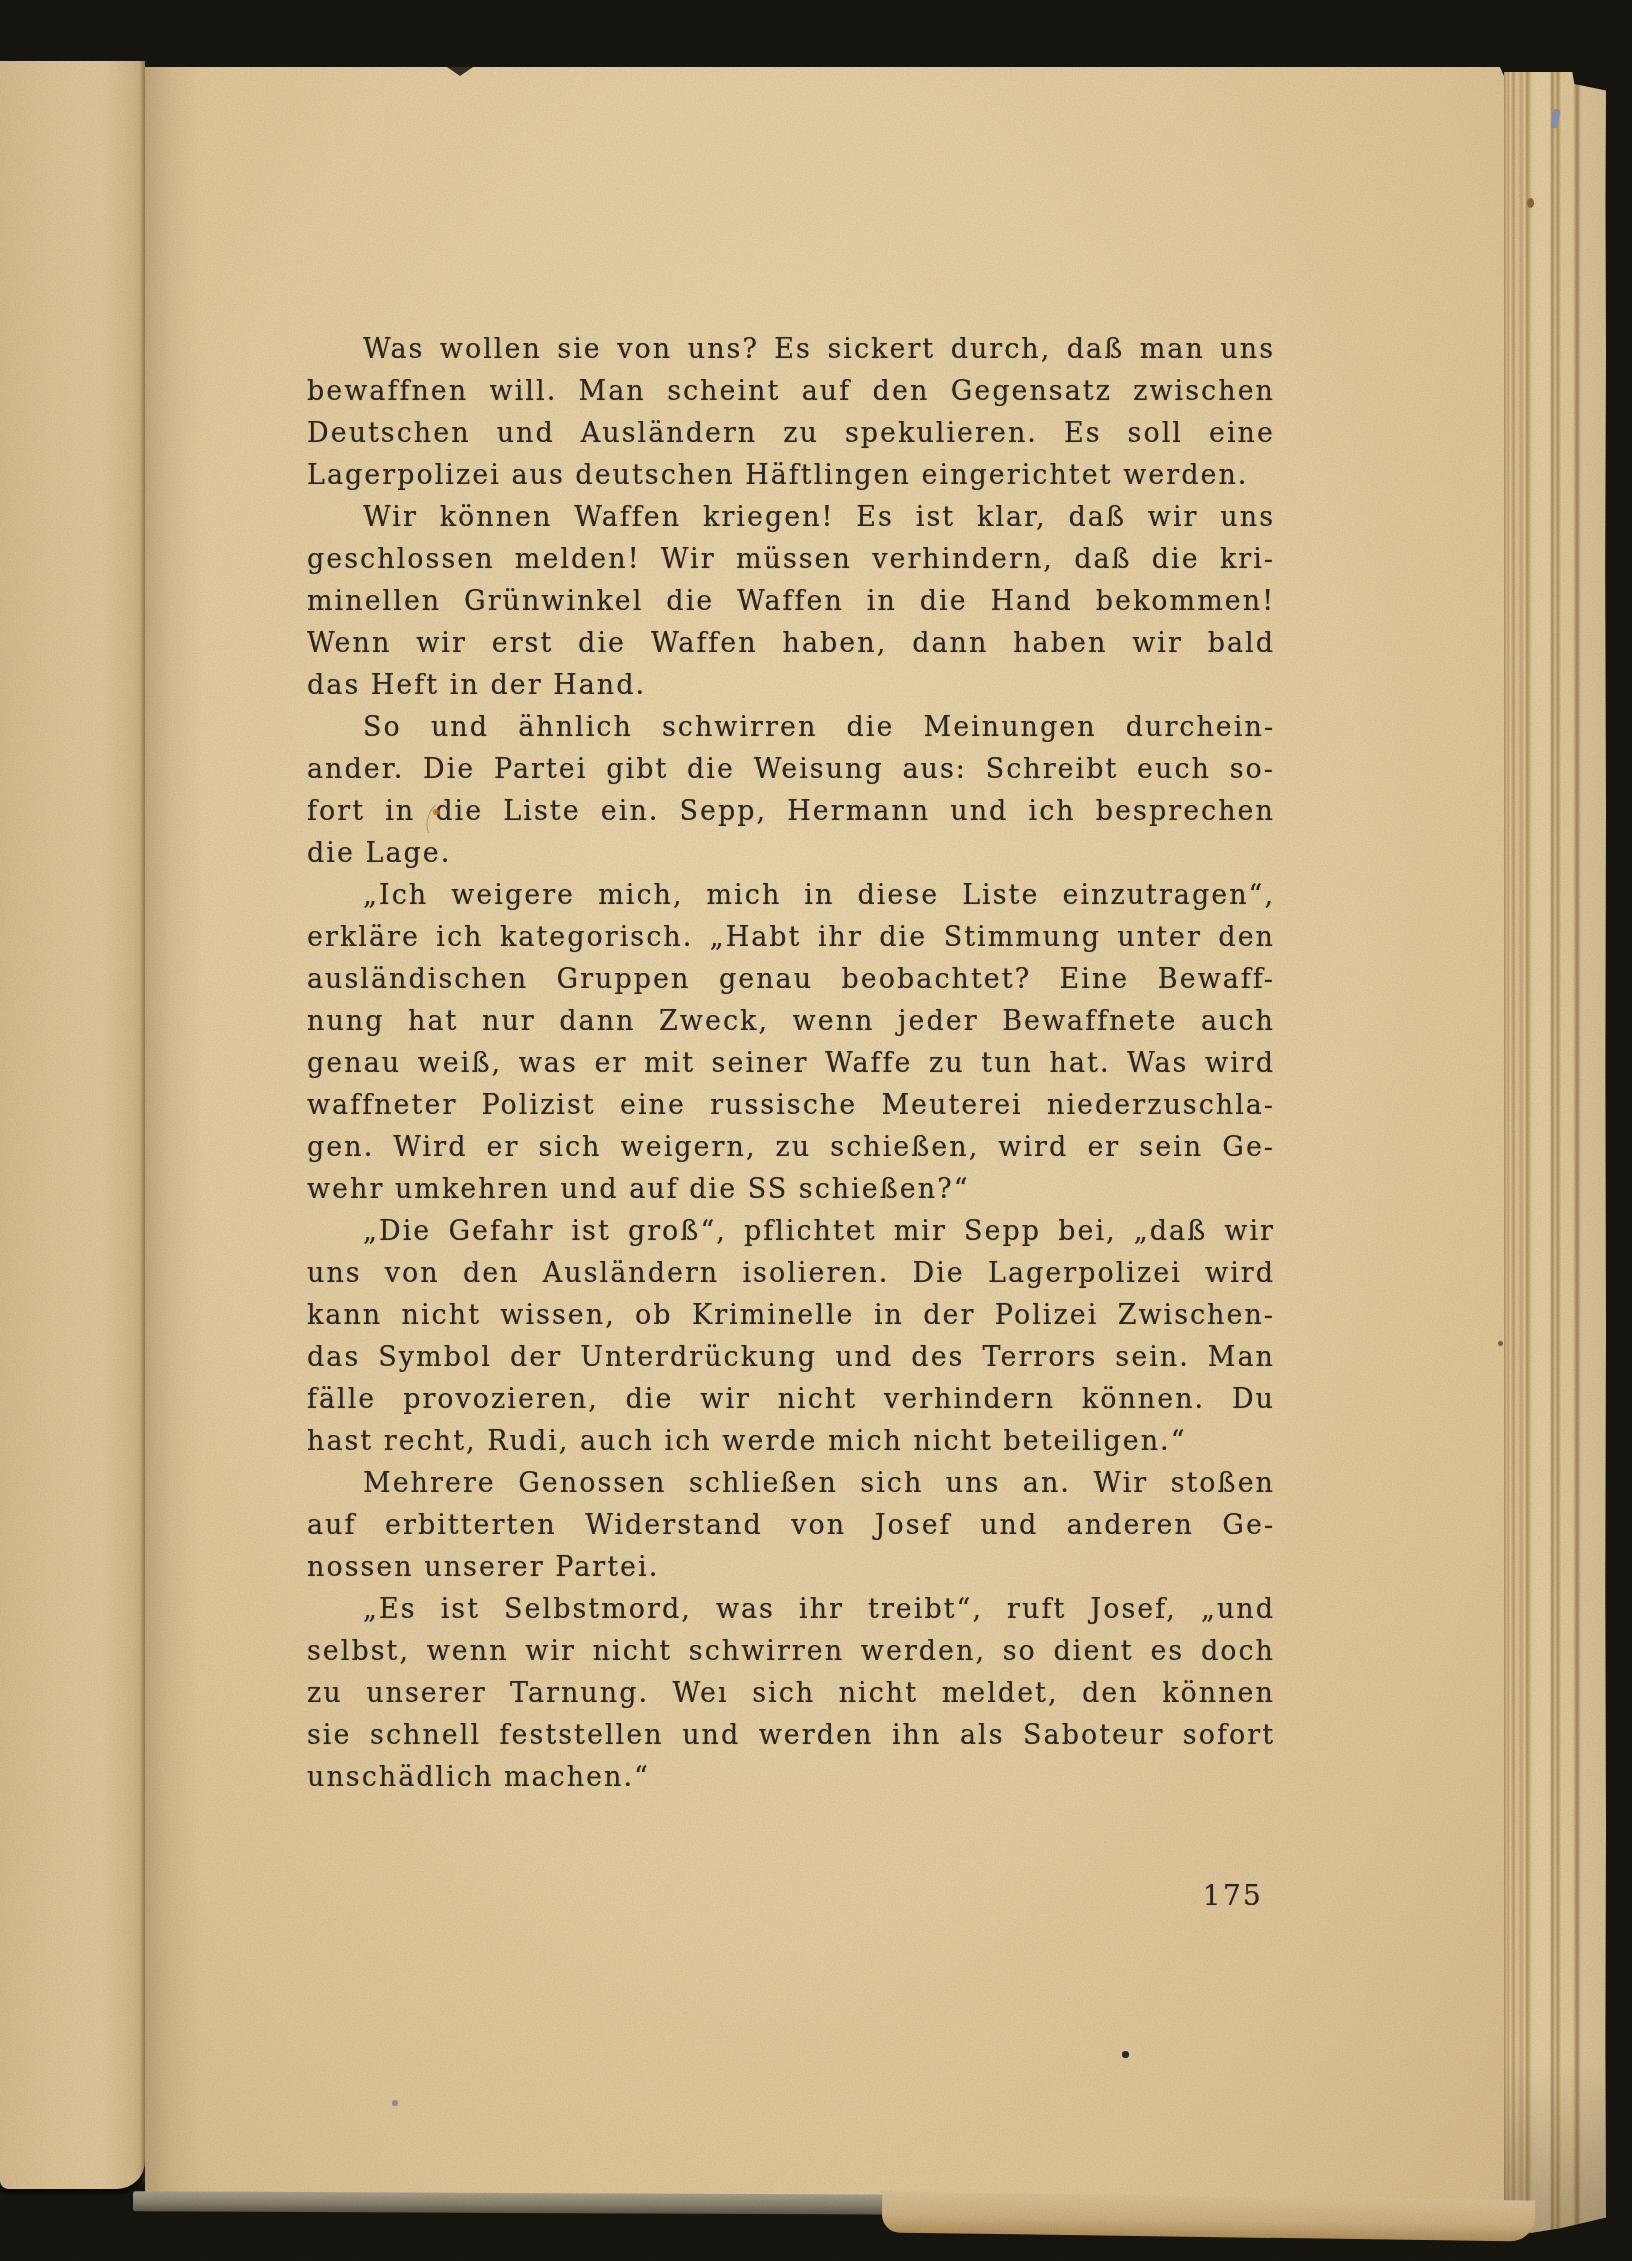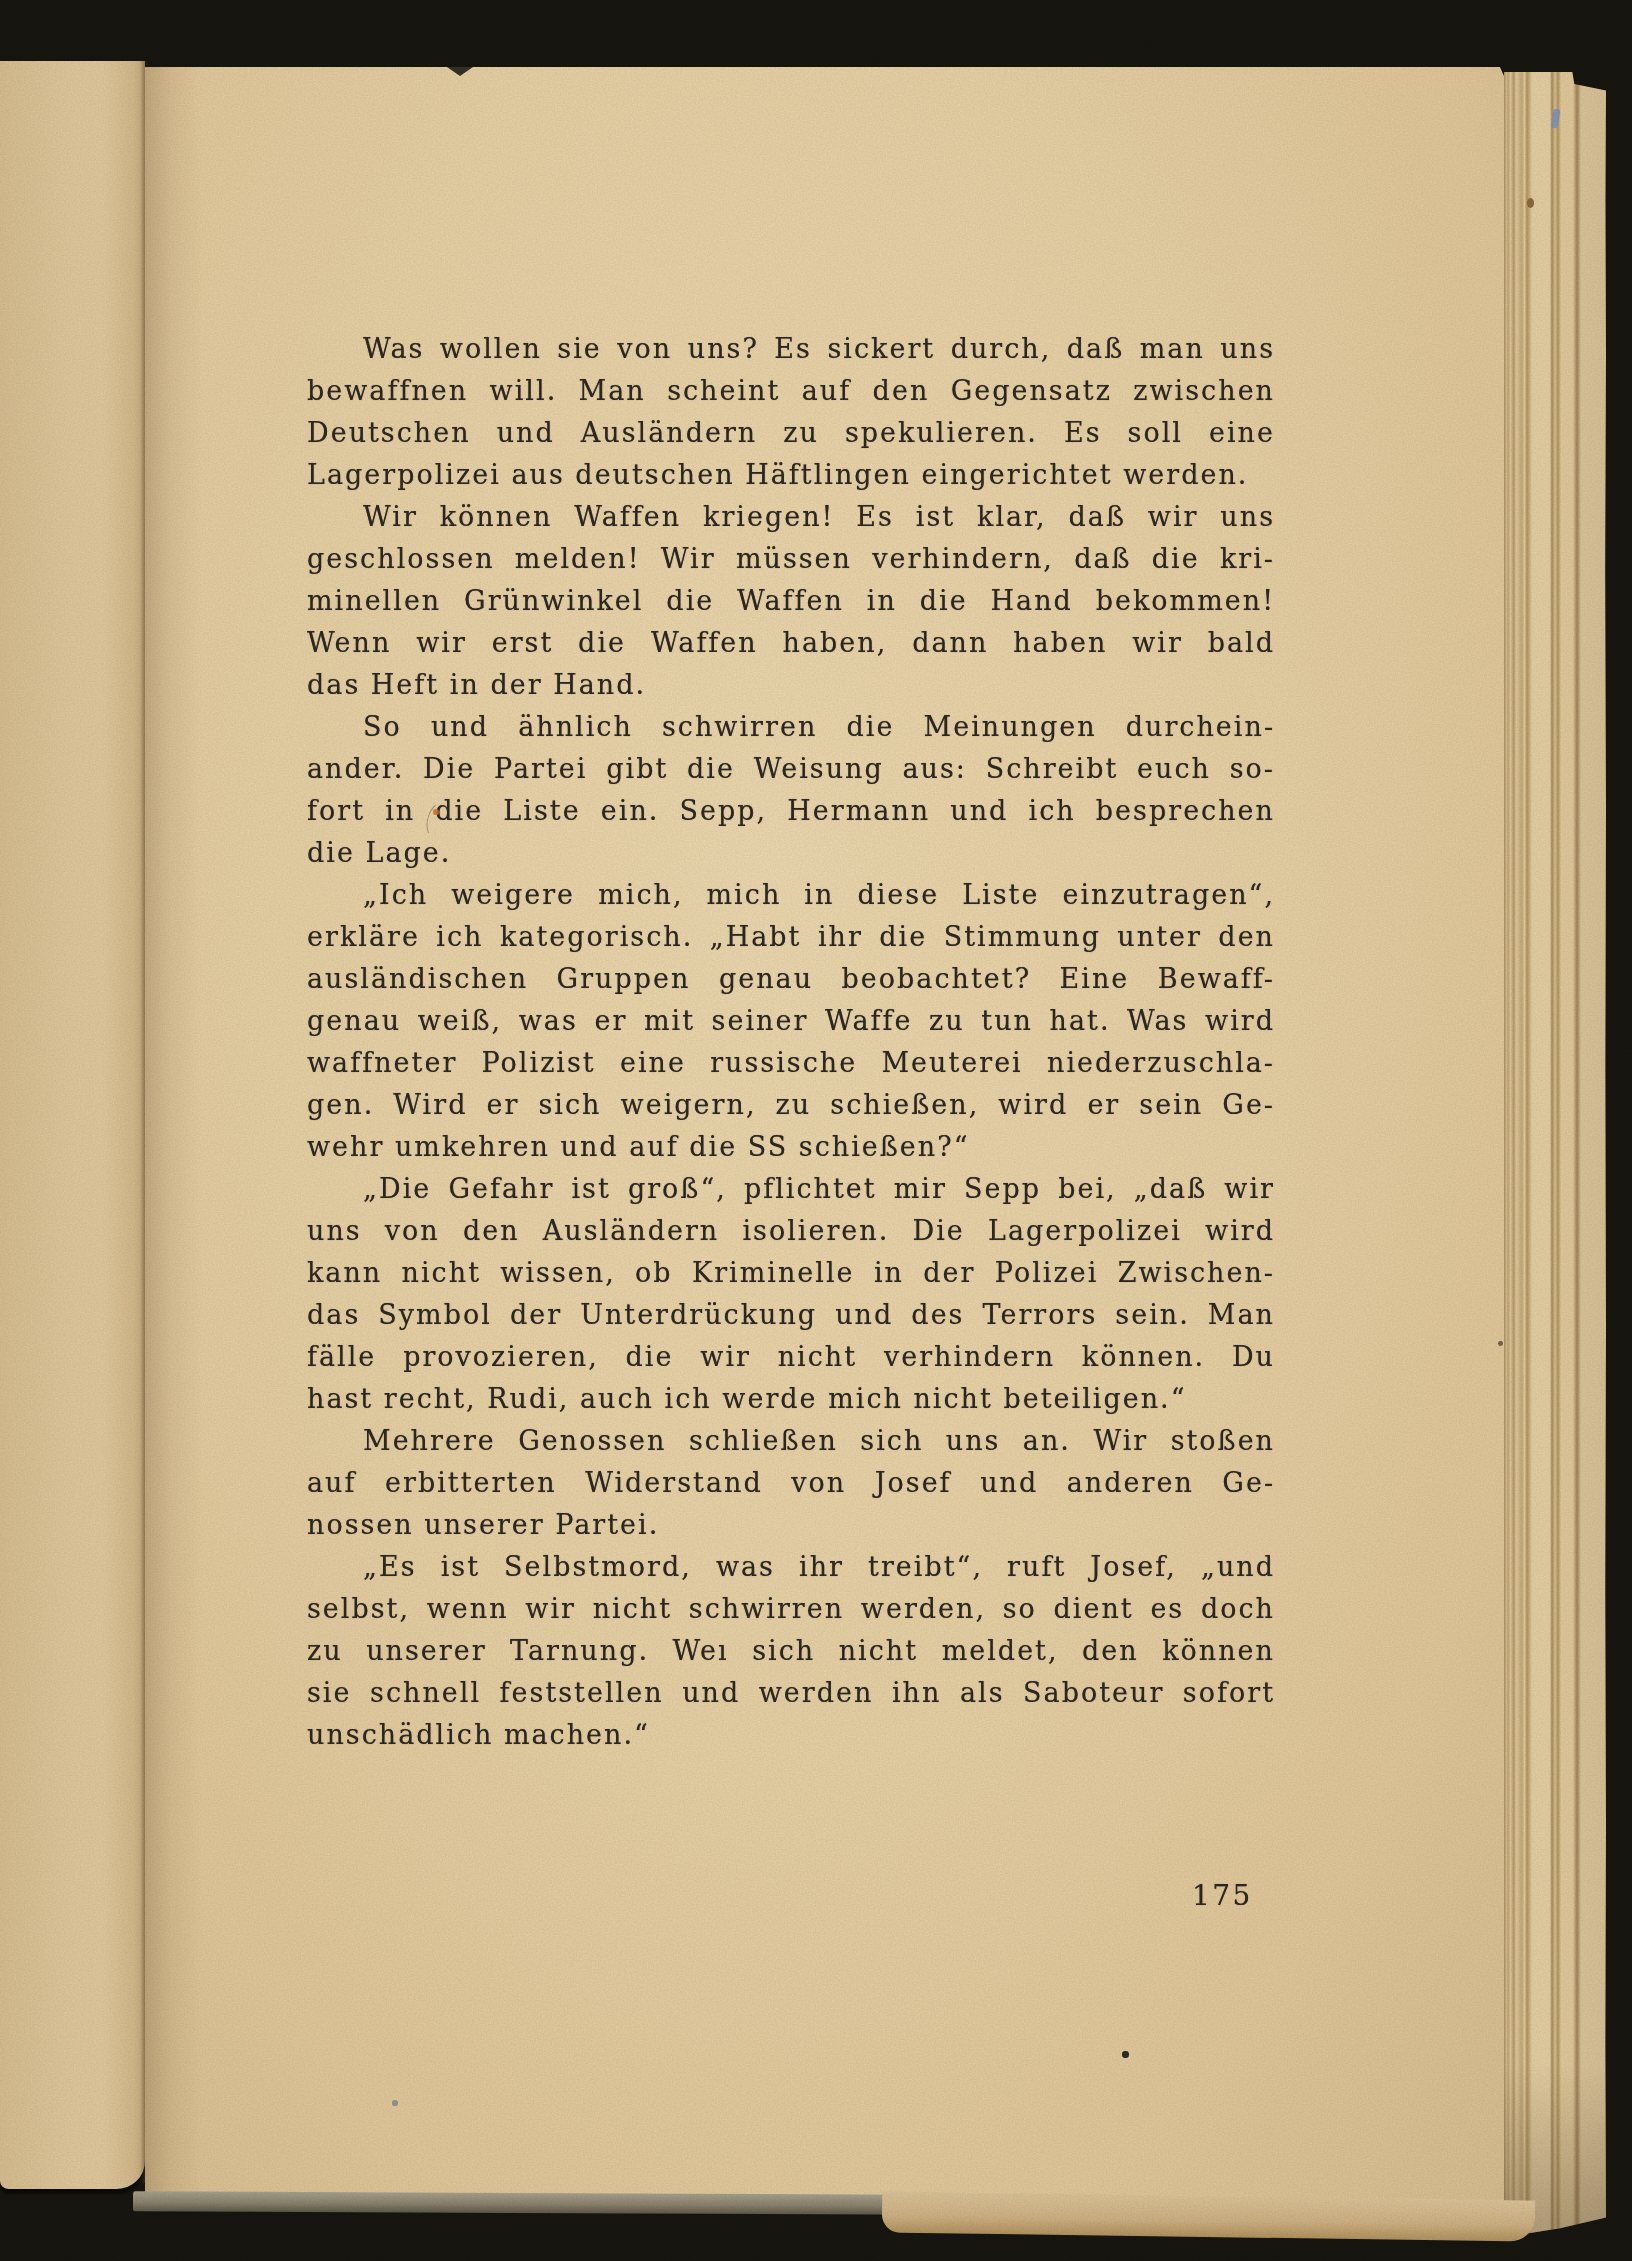--- a/index.html
+++ b/index.html
@@ -63,21 +63,21 @@
   .text-block{
     position:absolute;left:162px;top:261px;width:968px;
     color:#2e2823;font-size:27px;letter-spacing:2px;
     text-shadow:0 0 0.8px rgba(46,38,28,.55);
   }
   .line{height:42px;line-height:42px;text-align:justify;text-align-last:justify;white-space:nowrap;}
   .line.first{text-indent:56px;}
   .line.last{text-align-last:left;}
   .page-number{
     position:absolute;left:1047px;top:1812px;width:82px;
-    text-align:left;color:#2e2823;font-size:28px;letter-spacing:2.4px;
+    text-align:center;color:#2e2823;font-size:28px;letter-spacing:2.4px;
     text-shadow:0 0 0.8px rgba(46,38,28,.55);
   }
   
   .pencil-arc{
     position:absolute;left:282px;top:735px;width:23px;height:36px;
     border:1.6px solid transparent;border-left:1.6px solid rgba(110,100,85,.55);
     border-radius:50%;transform:rotate(14deg);
   }
   .speck{position:absolute;border-radius:50%;}
   .speck-a{left:1527px;top:198px;width:7.3px;height:9.8px;background:#8a6b3c;}
@@ -119,20 +119,21 @@
         <div class="para">
           <div class="line first">So und ähnlich schwirren die Meinungen durchein-</div>
           <div class="line">ander. Die Partei gibt die Weisung aus: Schreibt euch so-</div>
           <div class="line">fort in die Liste ein. Sepp, Hermann und ich besprechen</div>
           <div class="line last">die Lage.</div>
         </div>
         <div class="para">
           <div class="line first">„Ich weigere mich, mich in diese Liste einzutragen“,</div>
           <div class="line">erkläre ich kategorisch. „Habt ihr die Stimmung unter den</div>
           <div class="line">ausländischen Gruppen genau beobachtet? Eine Bewaff-</div>
+          <div class="line">nung hat nur dann Zweck, wenn jeder Bewaffnete auch</div>
           <div class="line">genau weiß, was er mit seiner Waffe zu tun hat. Was wird</div>
           <div class="line">waffneter Polizist eine russische Meuterei niederzuschla-</div>
           <div class="line">gen. Wird er sich weigern, zu schießen, wird er sein Ge-</div>
           <div class="line last">wehr umkehren und auf die SS schießen?“</div>
         </div>
         <div class="para">
           <div class="line first">„Die Gefahr ist groß“, pflichtet mir Sepp bei, „daß wir</div>
           <div class="line">uns von den Ausländern isolieren. Die Lagerpolizei wird</div>
           <div class="line">kann nicht wissen, ob Kriminelle in der Polizei Zwischen-</div>
           <div class="line">das Symbol der Unterdrückung und des Terrors sein. Man</div>

